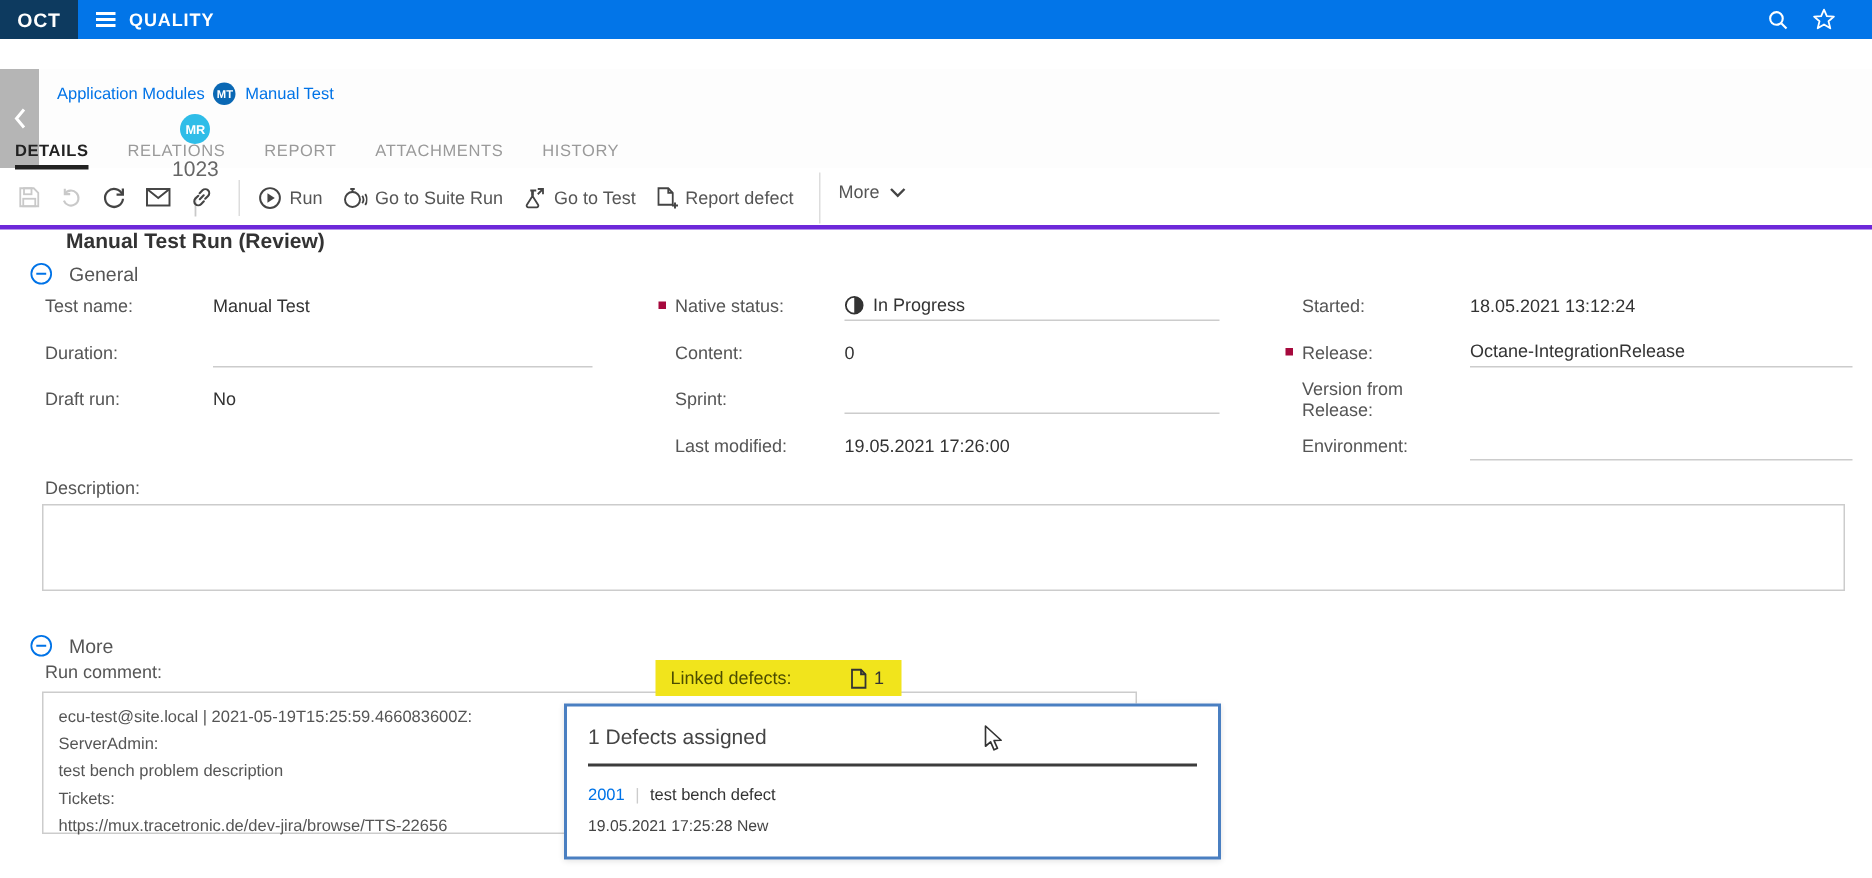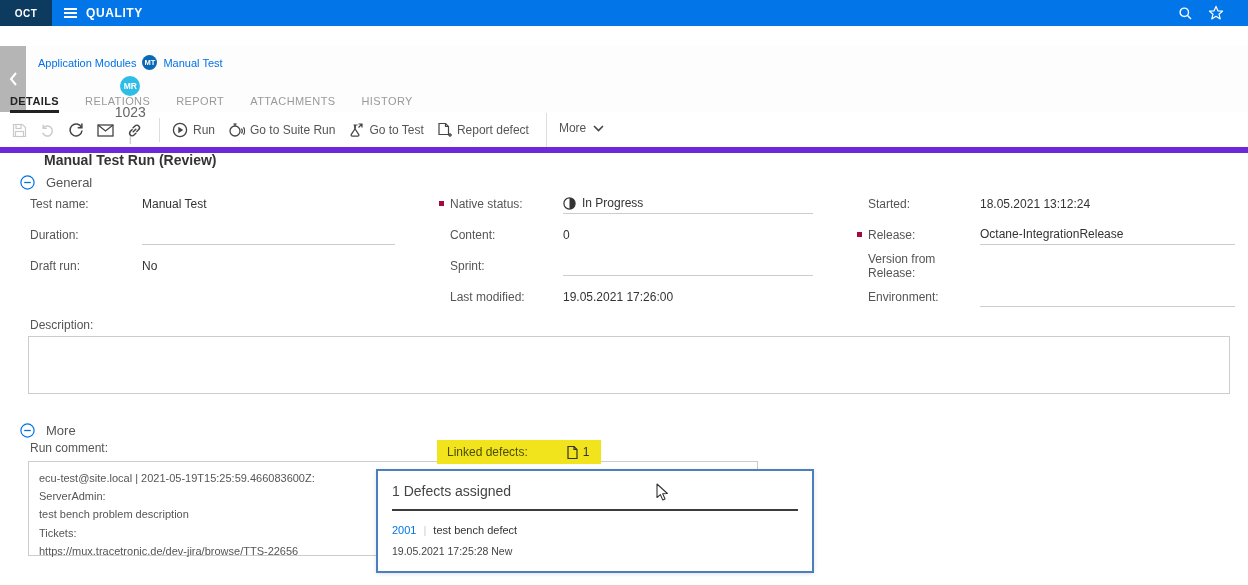--- a/index.html
+++ b/index.html
@@ -1,21 +1,21 @@
 <!DOCTYPE html>
 <html><head>
 <meta charset="utf-8">
 <style>
   * { margin:0; padding:0; box-sizing:border-box; }
   html,body { width:1248px; height:585px; font-family:"Liberation Sans",sans-serif; background:#fff; overflow:hidden; }
   .page { position:relative; width:1248px; height:585px; background:#fff; }
 
   
   .topbar { position:absolute; top:0; left:0; width:100%; height:26px; display:flex; }
-  .logo { width:52px; height:26px; background:#0d3a5f; color:#fff; font-size:10px; font-weight:bold; display:flex; align-items:center; justify-content:center; letter-spacing:.5px; }
+  .logo { width:52px; height:26px; background:#0d3a5f; color:#fff; font-size:13px; font-weight:bold; display:flex; align-items:center; justify-content:center; letter-spacing:.5px; }
   .appbar { flex:1; background:#0275e8; display:flex; align-items:center; padding:0 12px; }
   .burger { display:flex; flex-direction:column; gap:2px; margin-right:9px; cursor:pointer; }
   .burger i { display:block; width:13px; height:2px; background:#fff; }
   .appname { color:#fff; font-size:12px; font-weight:bold; letter-spacing:.6px; }
   .topbar-right { margin-left:auto; display:flex; align-items:center; gap:15px; }
 
   
   .ehead { position:absolute; top:14px; left:0; width:100%; height:66px; background:#fdfdfd; display:flex;margin-top:32px; }
   .backbtn { width:26px; height:66px; background:#b5b5b5; display:flex; align-items:center; justify-content:center; cursor:pointer; }
   .ehead-main { padding:9px 0 0 12px; }
@@ -28,21 +28,21 @@
   .eid { color:#666; font-size:14px; }
   .esep { color:#c9c9c9; font-size:14px; }
   .etitle { color:#333; font-size:14px; font-weight:bold; }
 
   
   .tabs { position:absolute; top:92px; left:0; width:100%; height:21px; display:flex; gap:26px; padding-left:10px; }
   .tab { font-size:11px; letter-spacing:.4px; color:#9a9a9a; padding-top:3px; cursor:pointer; }
   .tab.active { color:#222; font-weight:bold; border-bottom:3px solid #222; }
 
   
-  .toolbar { position:absolute; top:113px; left:0; width:100%; height:40px; border-bottom:6px solid #6d28d9; display:flex; align-items:center; padding-left:12px; font-size:12px; color:#555; }
+  .toolbar { position:absolute; top:113px; left:0; width:100%; height:40px; border-bottom:3px solid #6d28d9; display:flex; align-items:center; padding-left:12px; font-size:12px; color:#555; }
   .tbtn { display:flex; align-items:center; gap:5px; margin-right:13px; cursor:pointer; white-space:nowrap; }
   .tsep { width:1px; height:24px; background:#ddd; margin:0 12px 0 4px; }
   .tsep2 { width:1px; height:34px; background:#ddd; margin:0 12px 0 4px; }
   .more { display:flex; align-items:center; gap:7px; cursor:pointer; align-self:flex-start; padding-top:8px; }
 
   
   .sechead { position:absolute; left:20px; display:flex; align-items:center; gap:11px; color:#555; font-size:13px; }
   .col { position:absolute; top:188px; }
   .frow { height:31px; display:flex; align-items:center; }
   .flabel { color:#555; font-size:12px; position:relative; flex:0 0 auto; }

